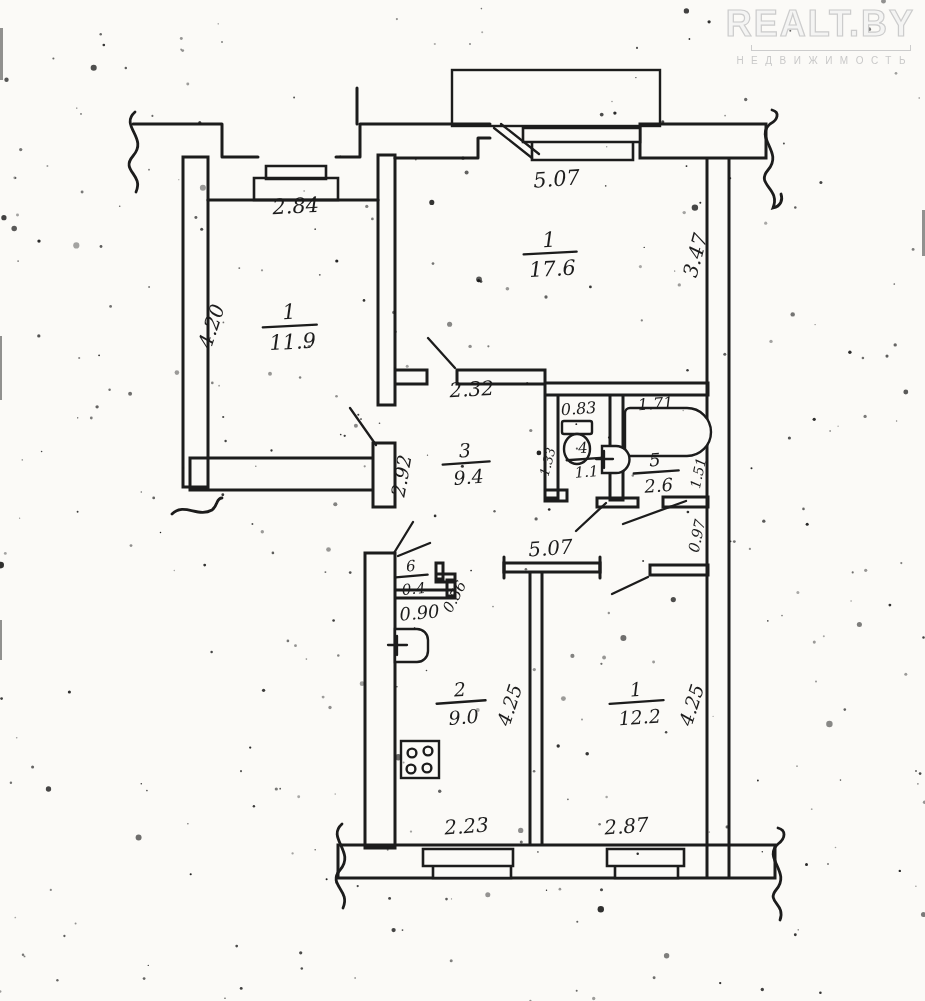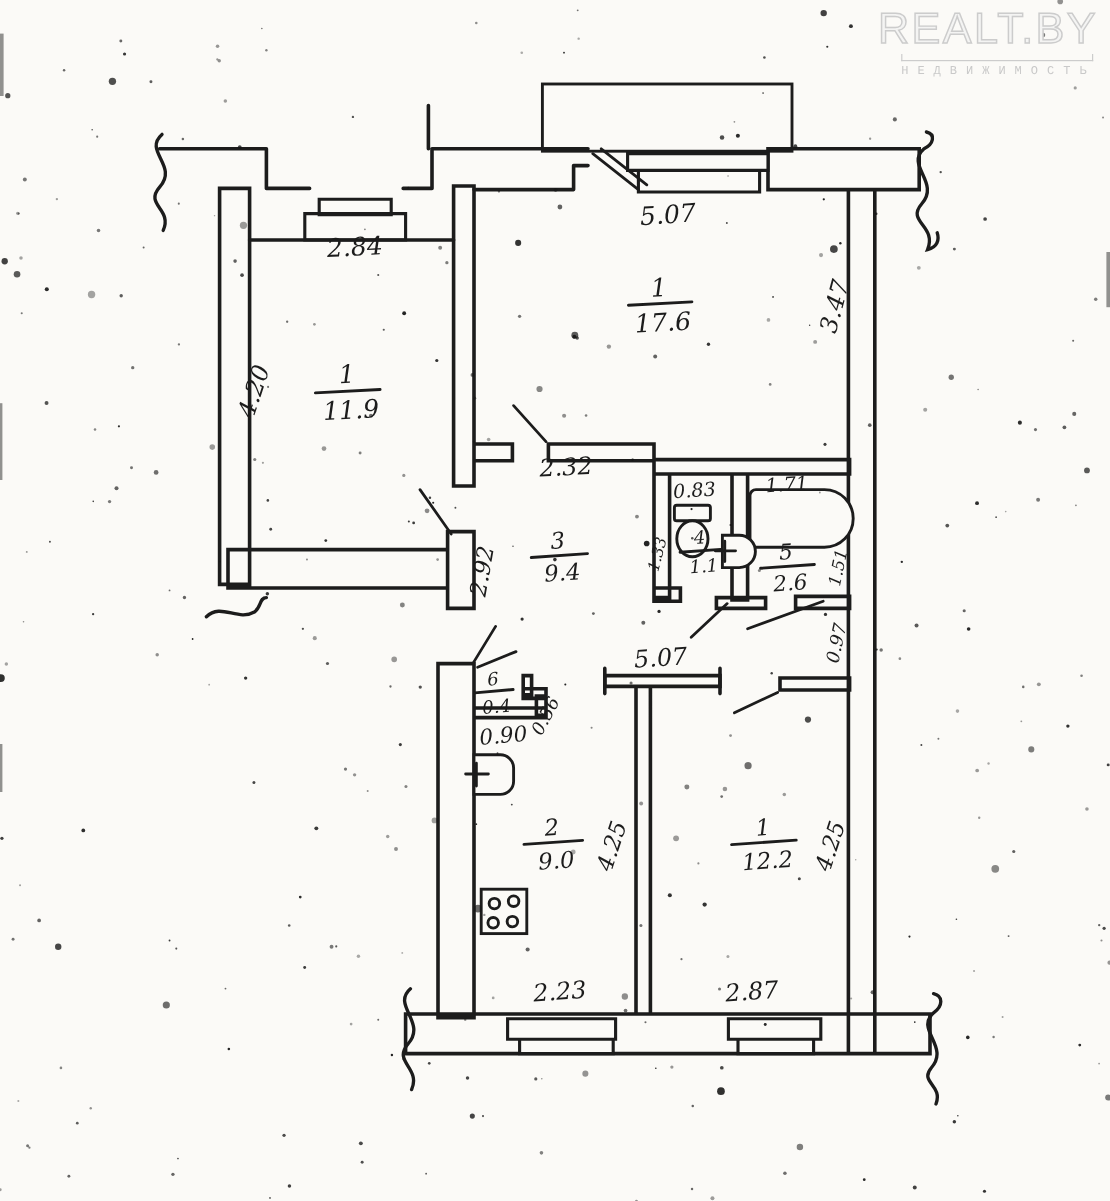--- a/index.html
+++ b/index.html
@@ -19,30 +19,30 @@
   text.hw{
     font-family:"DejaVu Serif", serif;font-style:italic;
     fill:var(--ink);text-anchor:middle;
   }
   .frac{stroke:var(--ink);stroke-width:2.4;stroke-linecap:round;}
   #watermark{
     position:absolute;top:6px;right:10px;text-align:right;z-index:3;
     user-select:none;
   }
   #wm-brand{
-    font-family:"Liberation Sans", sans-serif;font-weight:normal;
+    font-family:"Liberation Sans", sans-serif;font-weight:bold;
     font-size:36px;letter-spacing:2px;line-height:1;
     color:#f4f4f3;-webkit-text-stroke:1.2px var(--wm);
   }
   #wm-bracket{
     width:158px;height:5px;margin:3px 4px 4px auto;
     border:1px solid var(--wm);border-top:none;
   }
   #wm-sub{
-    font-family:Liberation Mono, monospace;
+    font-family:Liberation Sans, sans-serif;
     font-size:10px;letter-spacing:7.5px;color:#c9c9c9;margin-right:2px;
   }
 </style>
 </head>
 <body>
 
 <svg id="plan" width="925" height="1001" viewBox="0 0 925 1001">
 
   <path class="wallfill" d="
     M183,157 h25 v330 h-25 z

